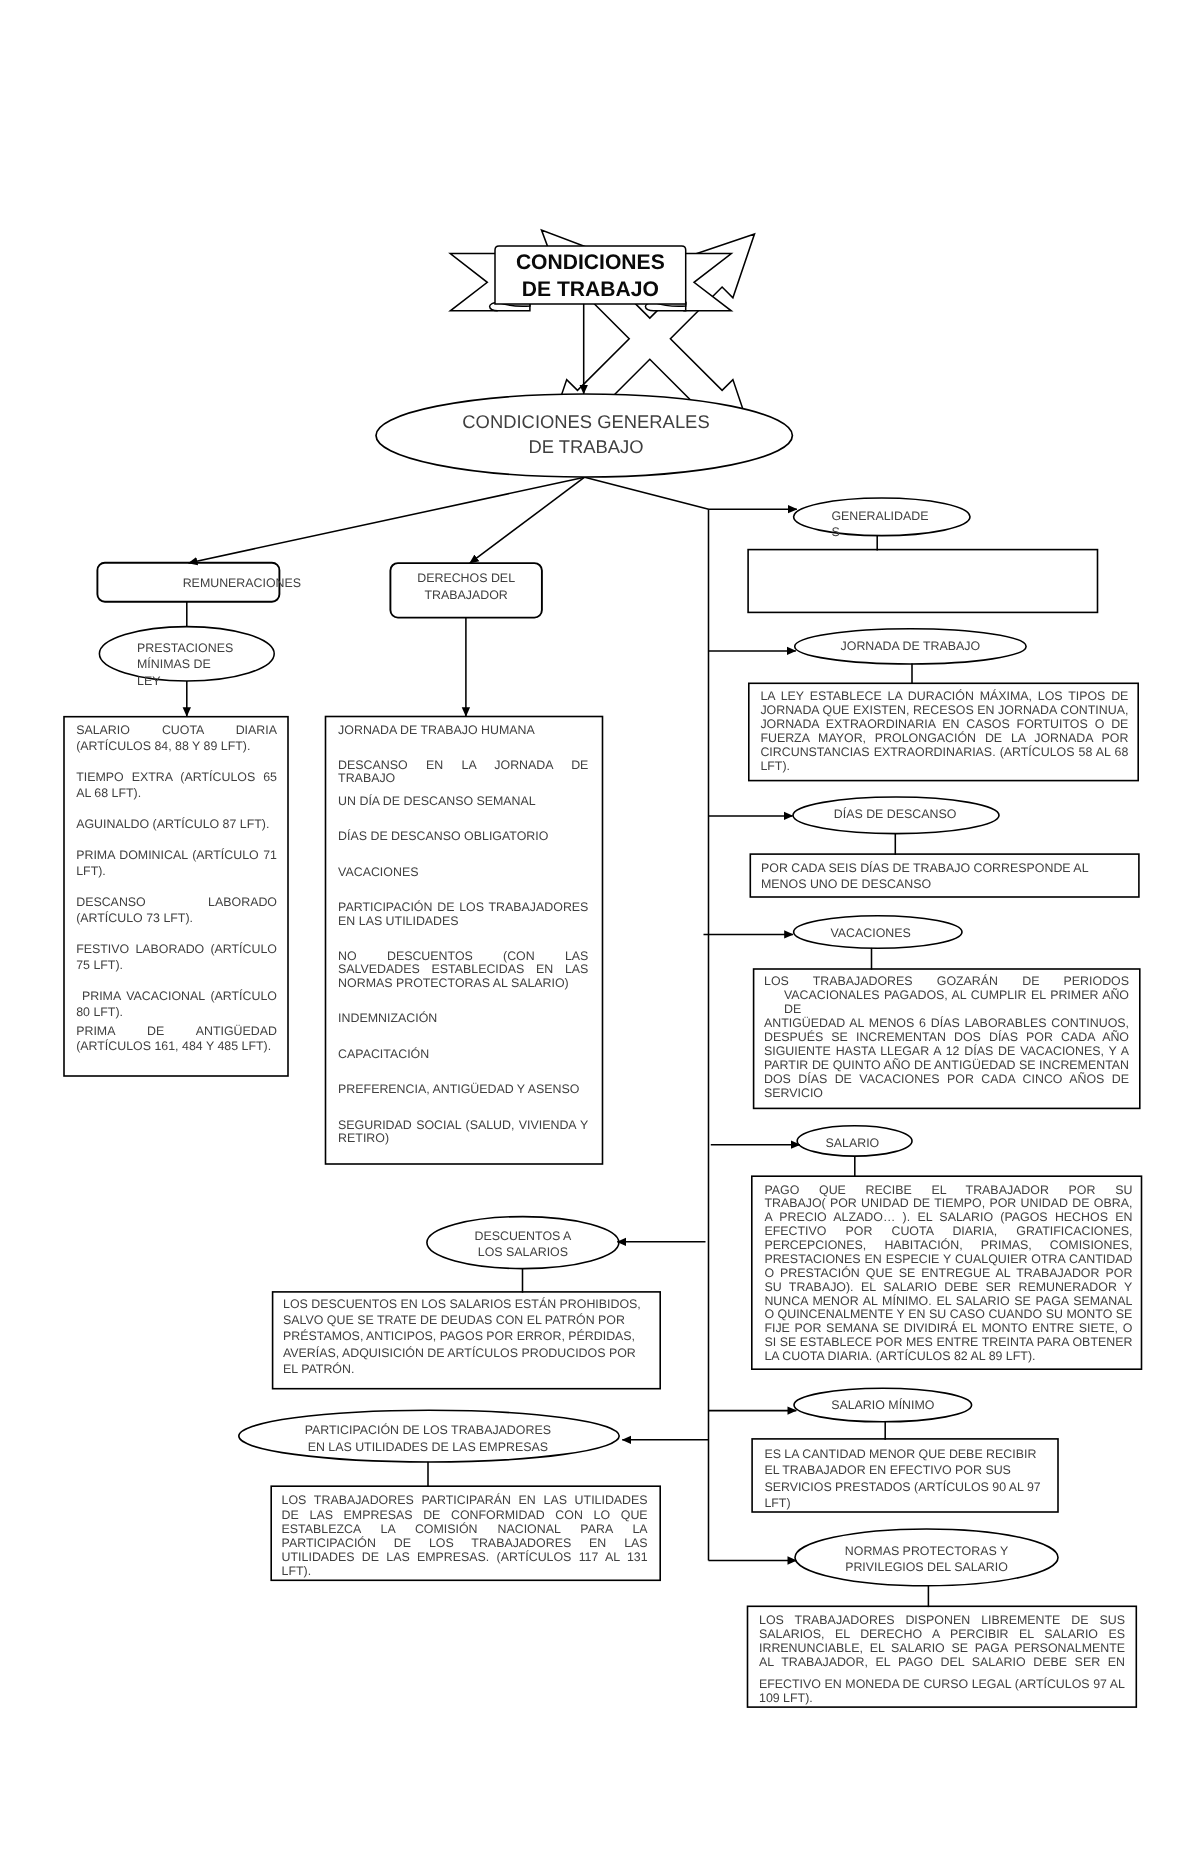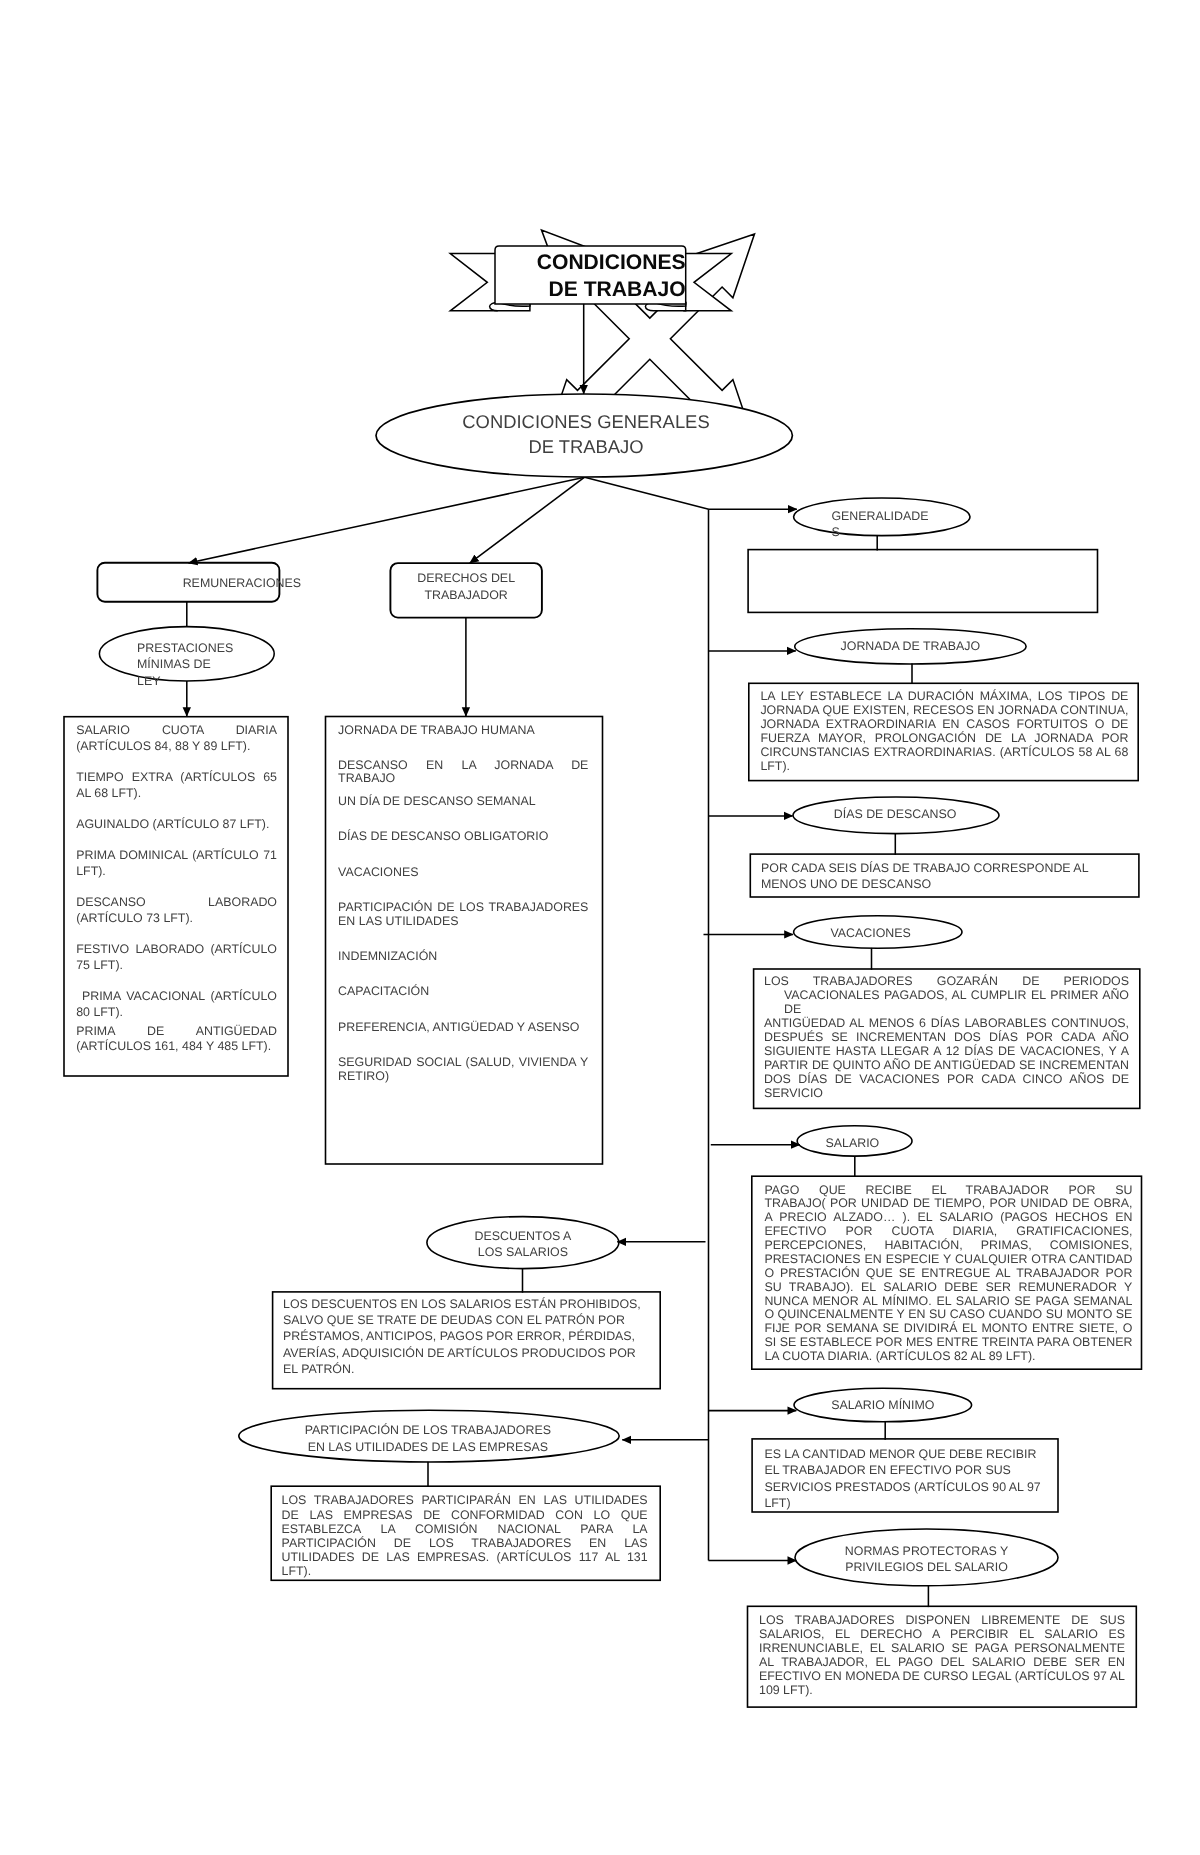--- a/index.html
+++ b/index.html
@@ -111,21 +111,21 @@
  <rect x="751.80" y="1176.20" width="389.70" height="193.00" fill="none" stroke="#000" stroke-width="1.6"></rect>
  <rect x="752.10" y="1438.90" width="305.90" height="73.10" fill="none" stroke="#000" stroke-width="1.6"></rect>
  <rect x="747.50" y="1606.30" width="388.80" height="100.80" fill="none" stroke="#000" stroke-width="1.6"></rect>
  <rect x="272.60" y="1291.90" width="387.60" height="96.80" fill="none" stroke="#000" stroke-width="1.6"></rect>
  <rect x="271.20" y="1486.20" width="389.00" height="94.10" fill="none" stroke="#000" stroke-width="1.6"></rect>
 
  <ellipse cx="522.9" cy="1242.6" rx="96.0" ry="26.0" fill="none" stroke="#000" stroke-width="1.6"></ellipse>
  <ellipse cx="429.0" cy="1436.1" rx="190.2" ry="25.9" fill="none" stroke="#000" stroke-width="1.6"></ellipse>
 </svg>
 
-<div class="lbl ctr" style="left:495px;top:248.7px;width:190.6px;font-size:21.1px;line-height:27.2px;font-weight:bold;color:#0a0a0a;text-align:right;">
+<div class="lbl ctr" style="left:495px;top:248.7px;width:190.6px;font-size:21.1px;line-height:27.2px;font-weight:bold;color:#0a0a0a;">
   <div>CONDICIONES</div>
   <div>DE TRABAJO</div>
 </div>
 
 <div class="lbl ctr" style="left:436px;top:409.2px;width:300px;font-size:18.4px;line-height:25.2px;">
   <div>CONDICIONES GENERALES</div>
   <div>DE TRABAJO</div>
 </div>
 
 <div class="lbl ctr" style="left:97.4px;top:576px;width:205px;margin-left:42px;">
@@ -154,20 +154,21 @@
       <p>PRIMA DE ANTIGÜEDAD (ARTÍCULOS 161, 484 Y 485 LFT).</p>
     </div>
 
 <div class="lbl just" id="mid-items" style="left:338.1px;top:723.5px;width:250.3px;line-height:13.5px;">
       <p style="margin-bottom: 21.9px;">JORNADA DE TRABAJO HUMANA</p>
       <p style="margin-bottom: 9px;">DESCANSO EN LA JORNADA DE TRABAJO</p>
       <p style="margin-bottom: 21.9px;">UN DÍA DE DESCANSO SEMANAL</p>
       <p style="margin-bottom: 21.9px;">DÍAS DE DESCANSO OBLIGATORIO</p>
       <p style="margin-bottom: 21.9px;">VACACIONES</p>
       <p style="margin-bottom: 21.9px;">PARTICIPACIÓN DE LOS TRABAJADORES EN LAS UTILIDADES</p>
+      <p style="margin-bottom: 21.9px;">NO DESCUENTOS (CON LAS SALVEDADES ESTABLECIDAS EN LAS NORMAS PROTECTORAS AL SALARIO)</p>
       <p style="margin-bottom: 21.9px;">INDEMNIZACIÓN</p>
       <p style="margin-bottom: 21.9px;">CAPACITACIÓN</p>
       <p style="margin-bottom: 21.9px;">PREFERENCIA, ANTIGÜEDAD Y ASENSO</p>
       <p>SEGURIDAD SOCIAL (SALUD, VIVIENDA Y RETIRO)</p>
     </div>
 
 <div class="lbl" style="left:831.4px;top:507.8px;width:99px;line-height:16.5px;word-break:break-all;">
   <span>GENERALIDADES</span>
 </div>
 <div class="lbl ctr" style="left:794.7px;top:639.1px;width:231.3px;">
@@ -231,21 +232,21 @@
       <div style="text-align-last: left;">ES LA CANTIDAD MENOR QUE DEBE RECIBIR</div>
       <div style="text-align-last: left;">EL TRABAJADOR EN EFECTIVO POR SUS</div>
       <div style="text-align-last: left;">SERVICIOS PRESTADOS (ARTÍCULOS 90 AL 97</div>
       <div style="text-align-last: left;">LFT)</div>
     </div>
 <div class="lbl just" id="rb6" style="left:759.0px;top:1613.3px;width:366px;line-height:14px;">
       <div style="text-align-last: justify;">LOS TRABAJADORES DISPONEN LIBREMENTE DE SUS</div>
       <div style="text-align-last: justify;">SALARIOS, EL DERECHO A PERCIBIR EL SALARIO ES</div>
       <div style="text-align-last: justify;">IRRENUNCIABLE, EL SALARIO SE PAGA PERSONALMENTE</div>
       <div style="text-align-last: justify;">AL TRABAJADOR, EL PAGO DEL SALARIO DEBE SER EN</div>
-      <div style="text-align-last: justify;">EFECTIVO EN MONEDA DE CURSO LEGAL (ARTÍCULOS 97 AL</div>
+      <div style="text-align-last: justify; margin-top: 8px;">EFECTIVO EN MONEDA DE CURSO LEGAL (ARTÍCULOS 97 AL</div>
       <div style="text-align-last: left;">109 LFT).</div>
     </div>
 
 <div class="lbl ctr" style="left:426.9px;top:1227.6px;width:192px;line-height:16px;">
   <div>DESCUENTOS A</div>
   <div>LOS SALARIOS</div>
 </div>
 <div class="lbl ctr" style="left:238.8px;top:1422.3px;width:378px;line-height:16.6px;">
   <div>PARTICIPACIÓN DE LOS TRABAJADORES</div>
   <div>EN LAS UTILIDADES DE LAS EMPRESAS</div>

